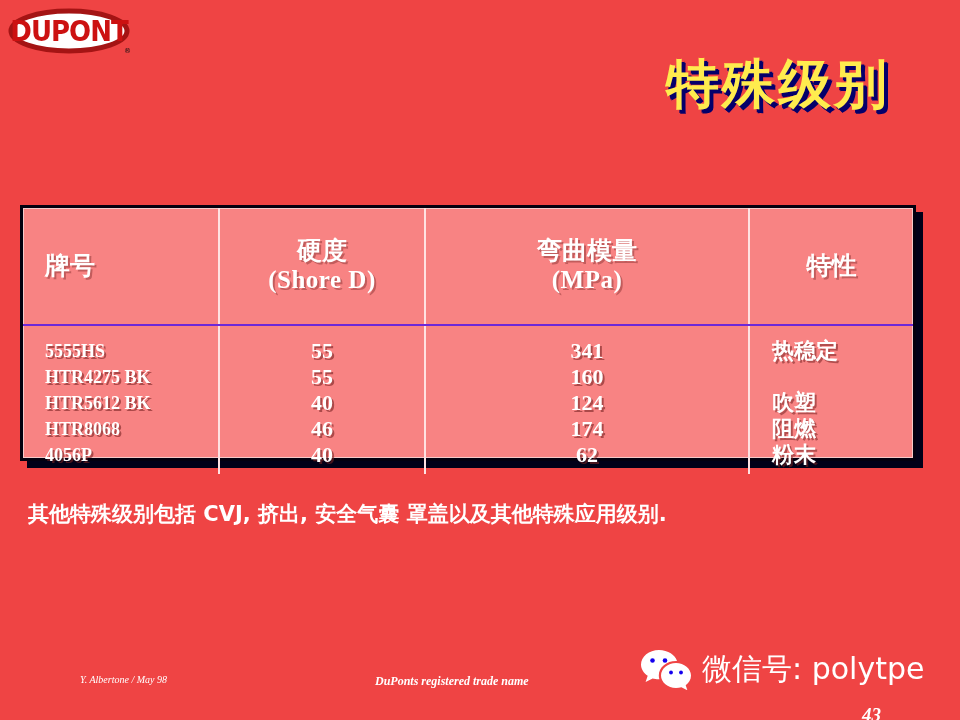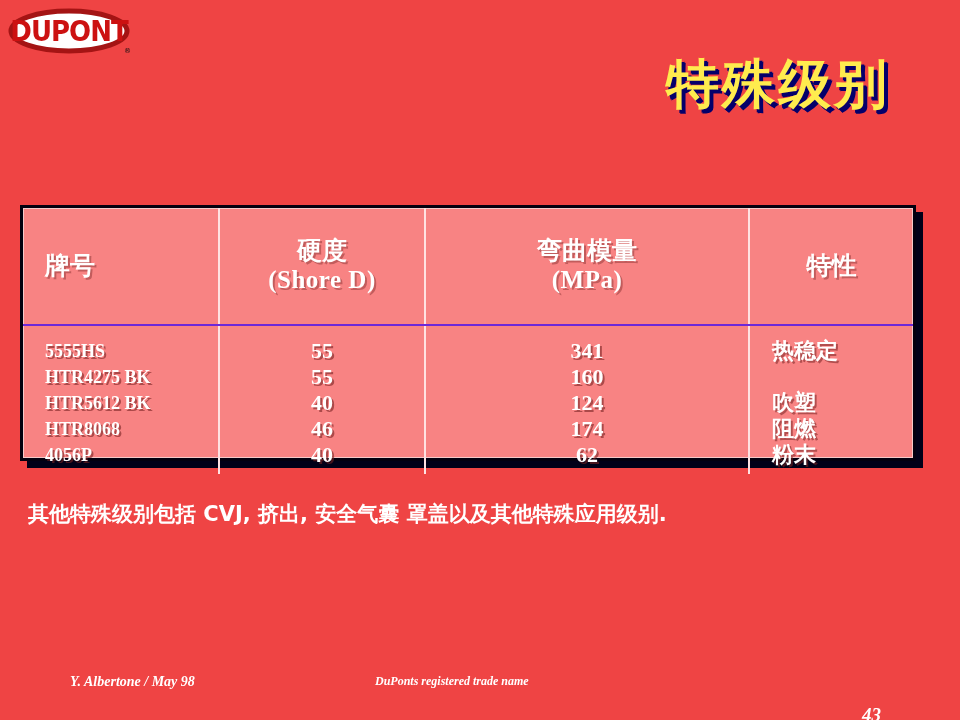--- a/index.html
+++ b/index.html
@@ -158,26 +158,26 @@
     font-size: 21px;
     font-weight: bold;
     color: #ffffff;
     white-space: nowrap;
     letter-spacing: 0px;
   }
 
   
   #footer-author {
     position: absolute;
-    left: 70px;
+    left: 80px;
     top: 674px;
     font-family: "Liberation Serif", serif;
     font-style: italic;
-    font-weight: bold;
-    font-size: 14px;
+    font-weight: normal;
+    font-size: 10px;
     color: #ffffff;
     white-space: nowrap;
   }
   #footer-trade {
     position: absolute;
     left: 375px;
     top: 674px;
     font-family: "Liberation Serif", serif;
     font-style: italic;
     font-weight: bold;
@@ -298,14 +298,27 @@
       </tbody>
     </table>
   </div>
 
   <div id="caption">其他特殊级别包括 CVJ, 挤出, 安全气囊 罩盖以及其他特殊应用级别.</div>
 
   <div id="footer-author">Y. Albertone / May 98</div>
   <div id="footer-trade">DuPonts registered trade name</div>
   <div id="page-number">43</div>
 
+  <div id="watermark">
+    <span>
+      <svg id="wechat-icon" width="52" height="42" viewBox="0 0 52 42" xmlns="http://www.w3.org/2000/svg">
+        <path d="M19 2C9 2 1 8.6 1 16.6c0 4.5 2.6 8.6 6.7 11.2L5.6 34l7-3.6c1.9.5 3.6.8 6 .8h.8c-.4-1.2-.6-2.5-.6-3.8 0-8 7.7-14.4 17.2-14.4h1C35.4 7 28 2 19 2z" fill="#ffffff"></path>
+        <circle cx="12.5" cy="12.5" r="2.3" fill="#1400ee"></circle>
+        <circle cx="25" cy="12.5" r="2.3" fill="#1400ee"></circle>
+        <path d="M51 27.5C51 20.6 44.2 15 36 15s-15 5.6-15 12.5S27.8 40 36 40c1.9 0 3.7-.3 5.4-.8l6 3.1-1.7-5c3.2-2.3 5.3-5.7 5.3-9.8z" fill="#ffffff"></path>
+        <circle cx="31" cy="24.5" r="1.9" fill="#1400ee"></circle>
+        <circle cx="41" cy="24.5" r="1.9" fill="#1400ee"></circle>
+      </svg>
+    </span>
+    <span class="wm-text">微信号: polytpe</span>
+  </div>
 
 </div>
 
 </body></html>

